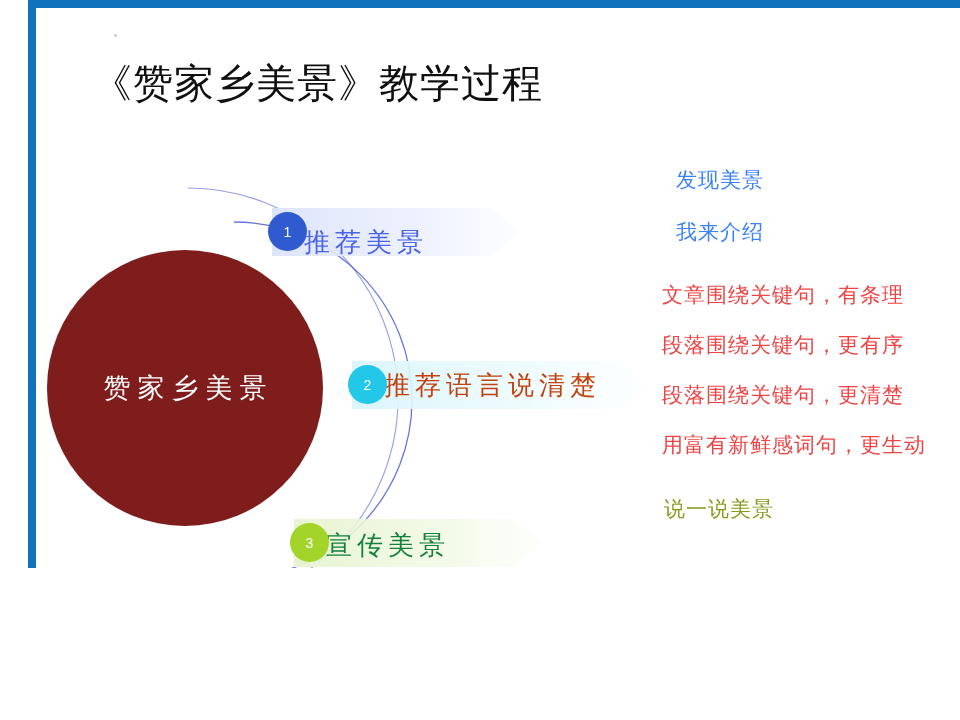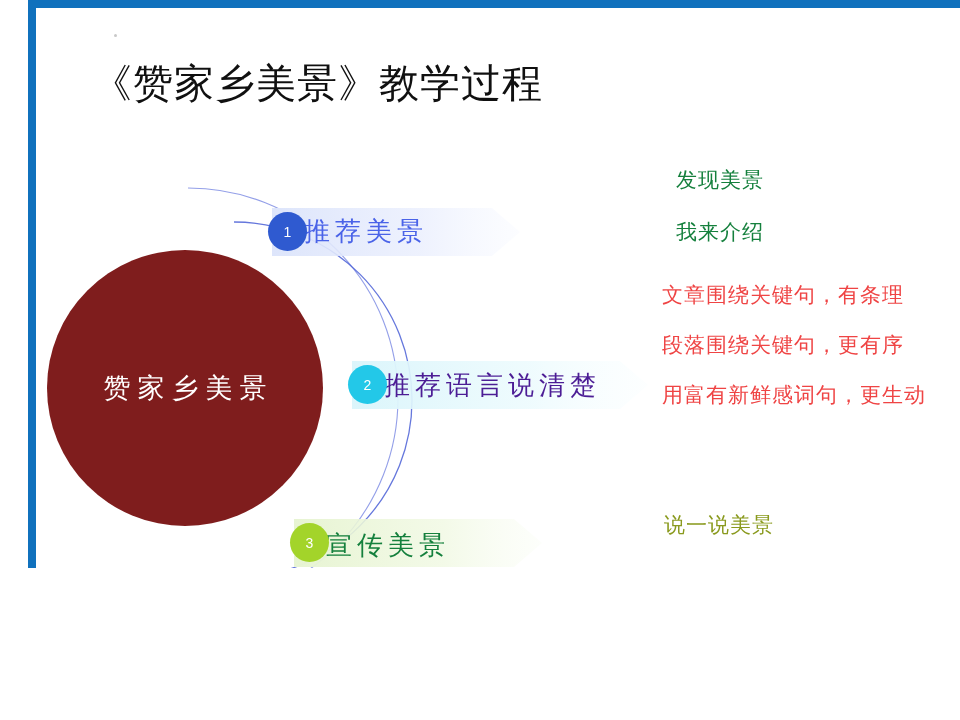--- a/index.html
+++ b/index.html
@@ -120,50 +120,50 @@
     z-index: 2;
     white-space: nowrap;
     font-size: 26px;
     letter-spacing: 5px;
     font-weight: 400;
   }
 
   
   #banner-1 { left: 240px; top: 206px; width: 260px; }
   #banner-1 .banner-badge { left: 0px; top: 6px; background: #2f5ad0; }
-  #banner-1 .banner-label { left: 36px; top: 8px; color: #4a63e8; font-family: Liberation Serif, serif; }
+  #banner-1 .banner-label { left: 36px; top: 19px; color: #4a63e8; font-family: Liberation Serif, serif; }
 
   
   #banner-2 { left: 320px; top: 359px; width: 310px; }
   #banner-2 .banner-badge { left: 0px; top: 6px; background: #23c8e8; }
-  #banner-2 .banner-label { left: 36px; top: 9px; color: #4c1d95; }
+  #banner-2 .banner-label { left: 36px; top: 9px; color: #c2410c; }
 
   
   #banner-3 { left: 262px; top: 517px; width: 260px; }
   #banner-3 .banner-badge { left: 0px; top: 6px; background: #a3d42a; }
   #banner-3 .banner-label { left: 36px; top: 11px; color: #15803d; }
 
   
   .text-group {
     position: absolute;
     z-index: 20;
   }
   .text-line {
     white-space: nowrap;
     font-size: 21px;
     letter-spacing: 1px;
     font-weight: 400;
   }
   #text-group-1 { left: 648px; top: 166px; }
-  #text-group-1 .text-line { color: #15803d; margin-bottom: 24px; }
+  #text-group-1 .text-line { color: #3b82f6; margin-bottom: 24px; }
 
   #text-group-2 { left: 634px; top: 281px; }
   #text-group-2 .text-line { color: #ef4444; margin-bottom: 22px; }
 
-  #text-group-3 { left: 636px; top: 511px; text-align: center; }
+  #text-group-3 { left: 636px; top: 495px; text-align: center; }
   #text-group-3 .text-line { color: #8a9a1e; margin-bottom: 24px; }
 </style>
 </head>
 <body>
 
 <div id="slide">
 
   <div id="frame-inner-white"></div>
 
   <svg id="arcs-layer" viewBox="0 0 960 720" xmlns="http://www.w3.org/2000/svg">
@@ -233,20 +233,21 @@
   </div>
 
   <div class="text-group" id="text-group-1">
     <div class="text-line">发现美景</div>
     <div class="text-line">我来介绍</div>
   </div>
 
   <div class="text-group" id="text-group-2">
     <div class="text-line">文章围绕关键句，有条理</div>
     <div class="text-line">段落围绕关键句，更有序</div>
+    <div class="text-line">段落围绕关键句，更清楚</div>
     <div class="text-line">用富有新鲜感词句，更生动</div>
   </div>
 
   <div class="text-group" id="text-group-3">
     <div class="text-line">说一说美景</div>
   </div>
 
   <div id="frame-border"></div>
 </div>
 

